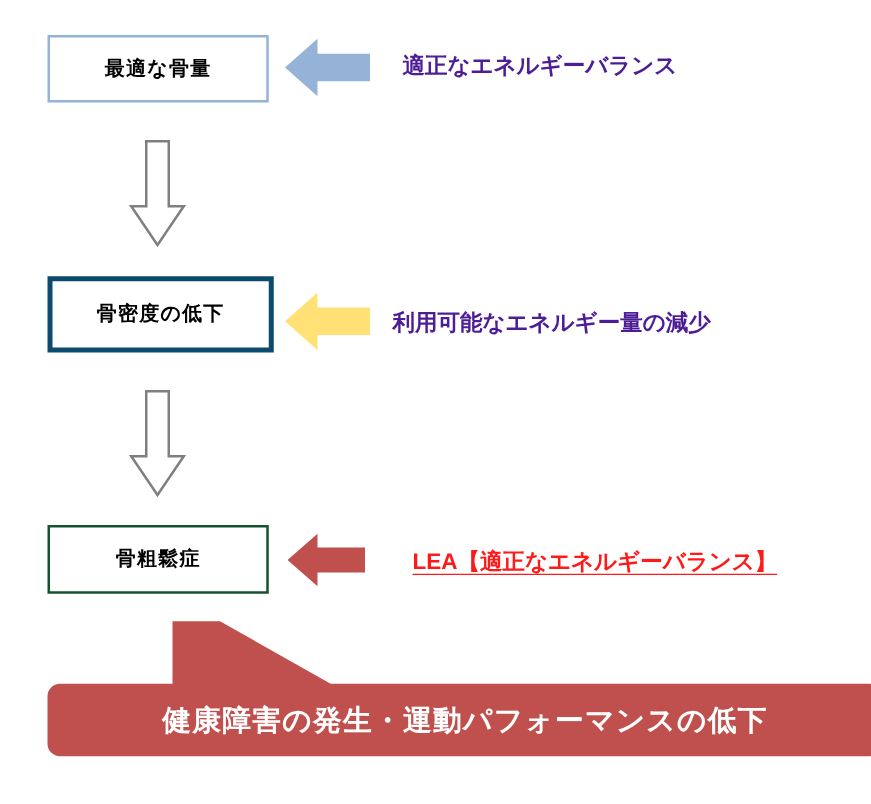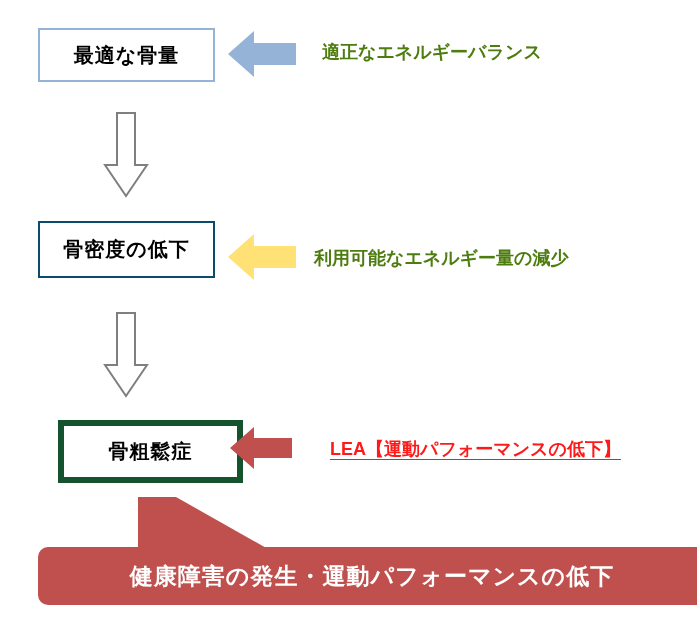--- a/index.html
+++ b/index.html
@@ -15,36 +15,36 @@
 
   .stage-box {
     position: absolute;
     left: 38px;
     width: 173px;
     background: #ffffff;
     display: flex;
     align-items: center;
     justify-content: center;
     font-weight: bold;
-    font-size: 20px;
+    font-size: 16px;
     color: #000000;
     letter-spacing: 1px;
   }
   .box-blue   { top: 28px;  height: 50px; border: 2px solid #95B3D7; }
-  .box-yellow { top: 221px; height: 53px; border: 2px solid #0c4a6e; }
-  .box-red    { top: 420px; height: 51px; border: 6px solid #14532d; margin-left: 20px; }
+  .box-yellow { top: 221px; height: 53px; border: 4px solid #0c4a6e; }
+  .box-red    { top: 420px; height: 51px; border: 2px solid #14532d; }
 
   .left-arrow { position: absolute; }
   .down-arrow { position: absolute; left: 103px; }
 
   .cause-text {
     position: absolute;
     font-weight: bold;
     font-size: 18px;
-    color: #4d7c0f;
+    color: #4c1d95;
     white-space: nowrap;
   }
   .lea-text {
     color: #FF1A1A;
     text-decoration: underline;
     text-underline-offset: 4px;
   }
 
   .banner-tail { position: absolute; left: 128px; top: 494px; }
 
@@ -93,21 +93,21 @@
   <svg class="down-arrow" style="top:312px;" width="46" height="86" aria-hidden="true">
     <polygon points="14,1 32,1 32,53 44,53 23,84 2,53 14,53" fill="#ffffff" stroke="#7F7F7F" stroke-width="2" stroke-linejoin="miter"></polygon>
   </svg>
 
   <div class="stage-box box-red">
     <span>骨粗鬆症</span>
   </div>
   <svg class="left-arrow" style="left:230px; top:427px;" width="62" height="42" aria-hidden="true">
     <polygon points="0,21 24,0 24,11 62,11 62,31 24,31 24,42" fill="#C0504D"></polygon>
   </svg>
-  <div class="cause-text lea-text" style="left:330px; top:437px;">LEA【運動パフォーマンスの低下】</div>
+  <div class="cause-text lea-text" style="left:330px; top:437px;">LEA【適正なエネルギーバランス】</div>
 
   <svg class="banner-tail" width="150" height="56" aria-hidden="true">
     <polygon points="10,3 48,3 140,55 10,55" fill="#C0504D"></polygon>
   </svg>
 
   <div class="banner">
     <span>健康障害の発生・運動パフォーマンスの低下</span>
   </div>
 
 </div>

